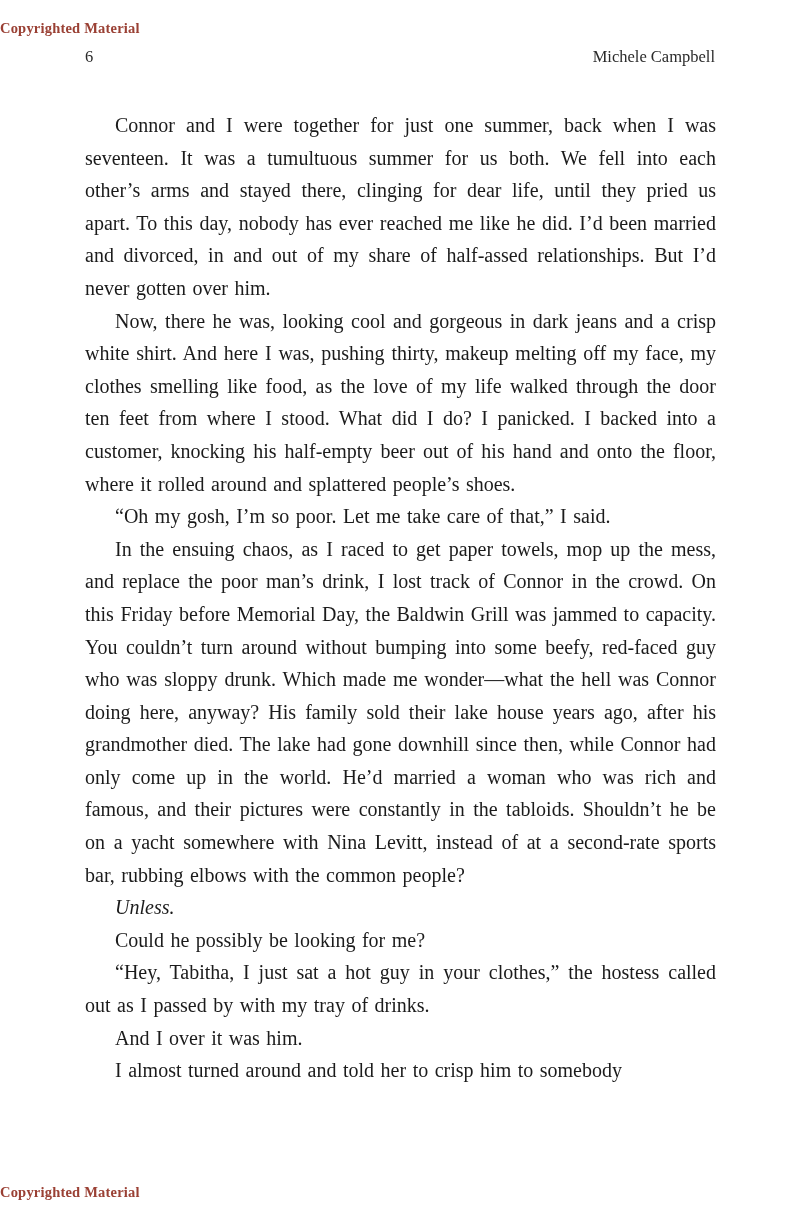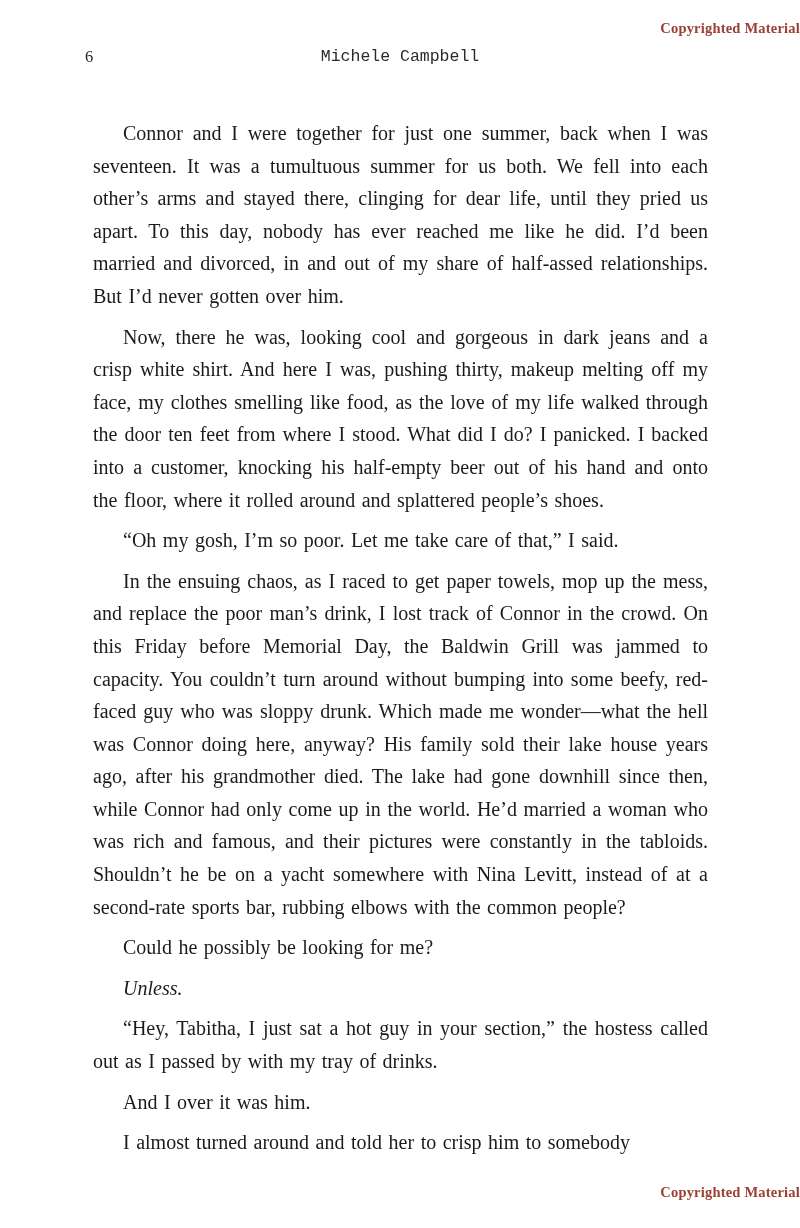--- a/index.html
+++ b/index.html
@@ -11,21 +11,21 @@
     margin: 0 auto;
     background: #ffffff;
     font-family: "Liberation Serif", "DejaVu Serif", serif;
     color: #1b1b1b;
     overflow: hidden;
   }
   .copyright {
     position: absolute;
     left: 0;
     width: 100%;
-    text-align: right;
+    text-align: left;
     font-family: "Liberation Serif", serif;
     font-weight: bold;
     font-size: 14.5px;
     letter-spacing: 0.2px;
   }
   .copyright.top { top: 20px; }
   .copyright.bottom { top: 1184px; }
   .running-header {
     position: absolute;
     top: 47px;
@@ -38,36 +38,35 @@
   .page-number {
     position: absolute;
     left: 0;
     top: 0;
   }
   .author {
     position: absolute;
     left: 0;
     right: 0;
     top: 0;
-    text-align: center;
-    font-family: Liberation Mono, monospace;
+    text-align: right;
   }
   .body-text {
     position: absolute;
     top: 109px;
     left: 85px;
     width: 631px;
     font-size: 20px;
     line-height: 32.6px;
     text-align: justify;
     word-spacing: 1.5px;
   }
   .body-text p.para {
     text-indent: 30px;
-    margin: 8px;
+    margin: 0;
   }
   .body-text p.para.italic {
     font-style: italic;
   }
 </style>
 </head>
 <body>
 
 <div class="page">
 
@@ -76,22 +75,22 @@
   <div class="running-header">
     <span class="page-number">6</span>
     <span class="author">Michele Campbell</span>
   </div>
 
   <div class="body-text">
       <p class="para">Connor and I were together for just one summer, back when I was seventeen. It was a tumultuous summer for us both. We fell into each other’s arms and stayed there, clinging for dear life, until they pried us apart. To this day, nobody has ever reached me like he did. I’d been married and divorced, in and out of my share of half-assed relationships. But I’d never gotten over him.</p>
       <p class="para">Now, there he was, looking cool and gorgeous in dark jeans and a crisp white shirt. And here I was, pushing thirty, makeup melting off my face, my clothes smelling like food, as the love of my life walked through the door ten feet from where I stood. What did I do? I panicked. I backed into a customer, knocking his half-empty beer out of his hand and onto the floor, where it rolled around and splattered people’s shoes.</p>
       <p class="para">“Oh my gosh, I’m so poor. Let me take care of that,” I said.</p>
       <p class="para">In the ensuing chaos, as I raced to get paper towels, mop up the mess, and replace the poor man’s drink, I lost track of Connor in the crowd. On this Friday before Memorial Day, the Baldwin Grill was jammed to capacity. You couldn’t turn around without bumping into some beefy, red-faced guy who was sloppy drunk. Which made me wonder—what the hell was Connor doing here, anyway? His family sold their lake house years ago, after his grandmother died. The lake had gone downhill since then, while Connor had only come up in the world. He’d married a woman who was rich and famous, and their pictures were constantly in the tabloids. Shouldn’t he be on a yacht somewhere with Nina Levitt, instead of at a second-rate sports bar, rubbing elbows with the common people?</p>
+      <p class="para italic">Unless.</p>
       <p class="para">Could he possibly be looking for me?</p>
-      <p class="para italic">Unless.</p>
-      <p class="para">“Hey, Tabitha, I just sat a hot guy in your section,” the hostess called out as I passed by with my tray of drinks.</p>
+      <p class="para">“Hey, Tabitha, I just sat a hot guy in your clothes,” the hostess called out as I passed by with my tray of drinks.</p>
       <p class="para">And I over it was him.</p>
       <p class="para">I almost turned around and told her to crisp him to somebody</p>
     </div>
 
   <div class="copyright bottom" style="color: rgb(154, 64, 52);">Copyrighted Material</div>
 
 </div>
 
 </body></html>

